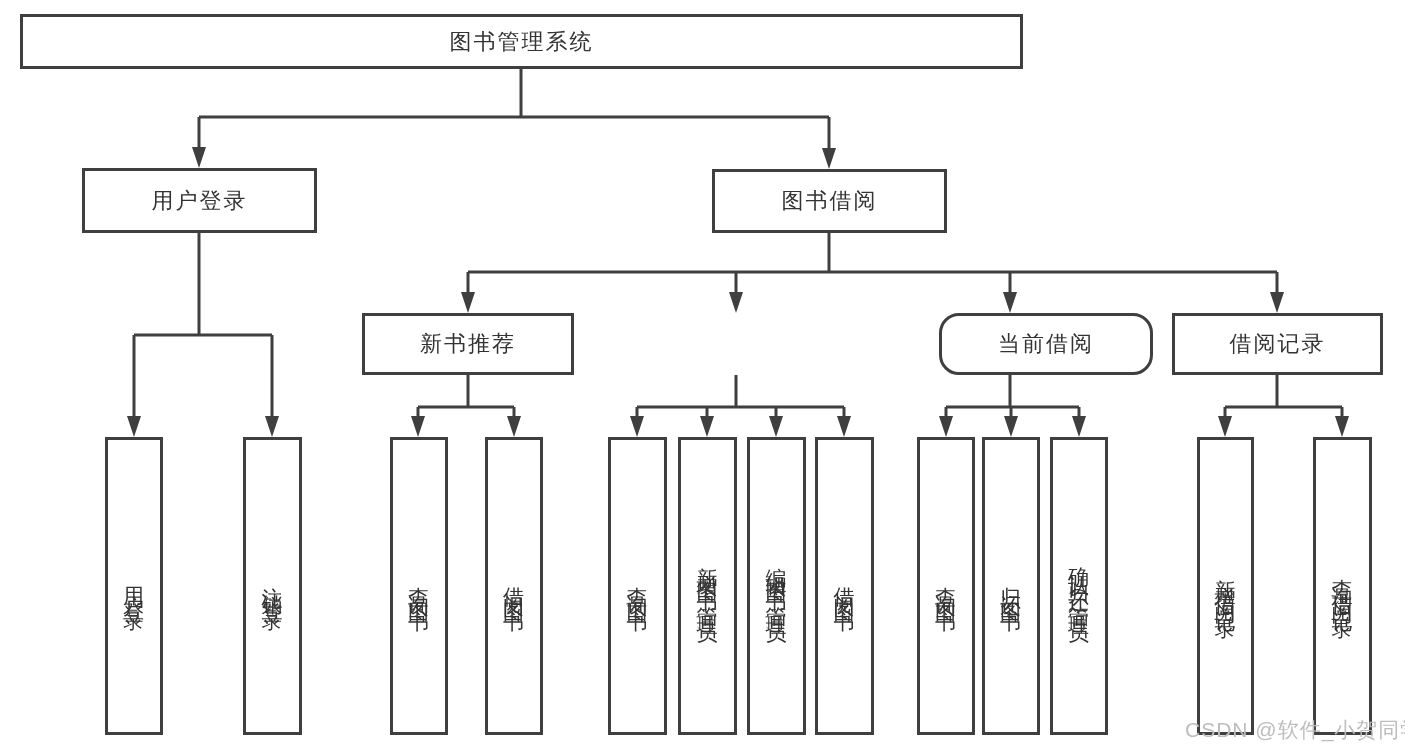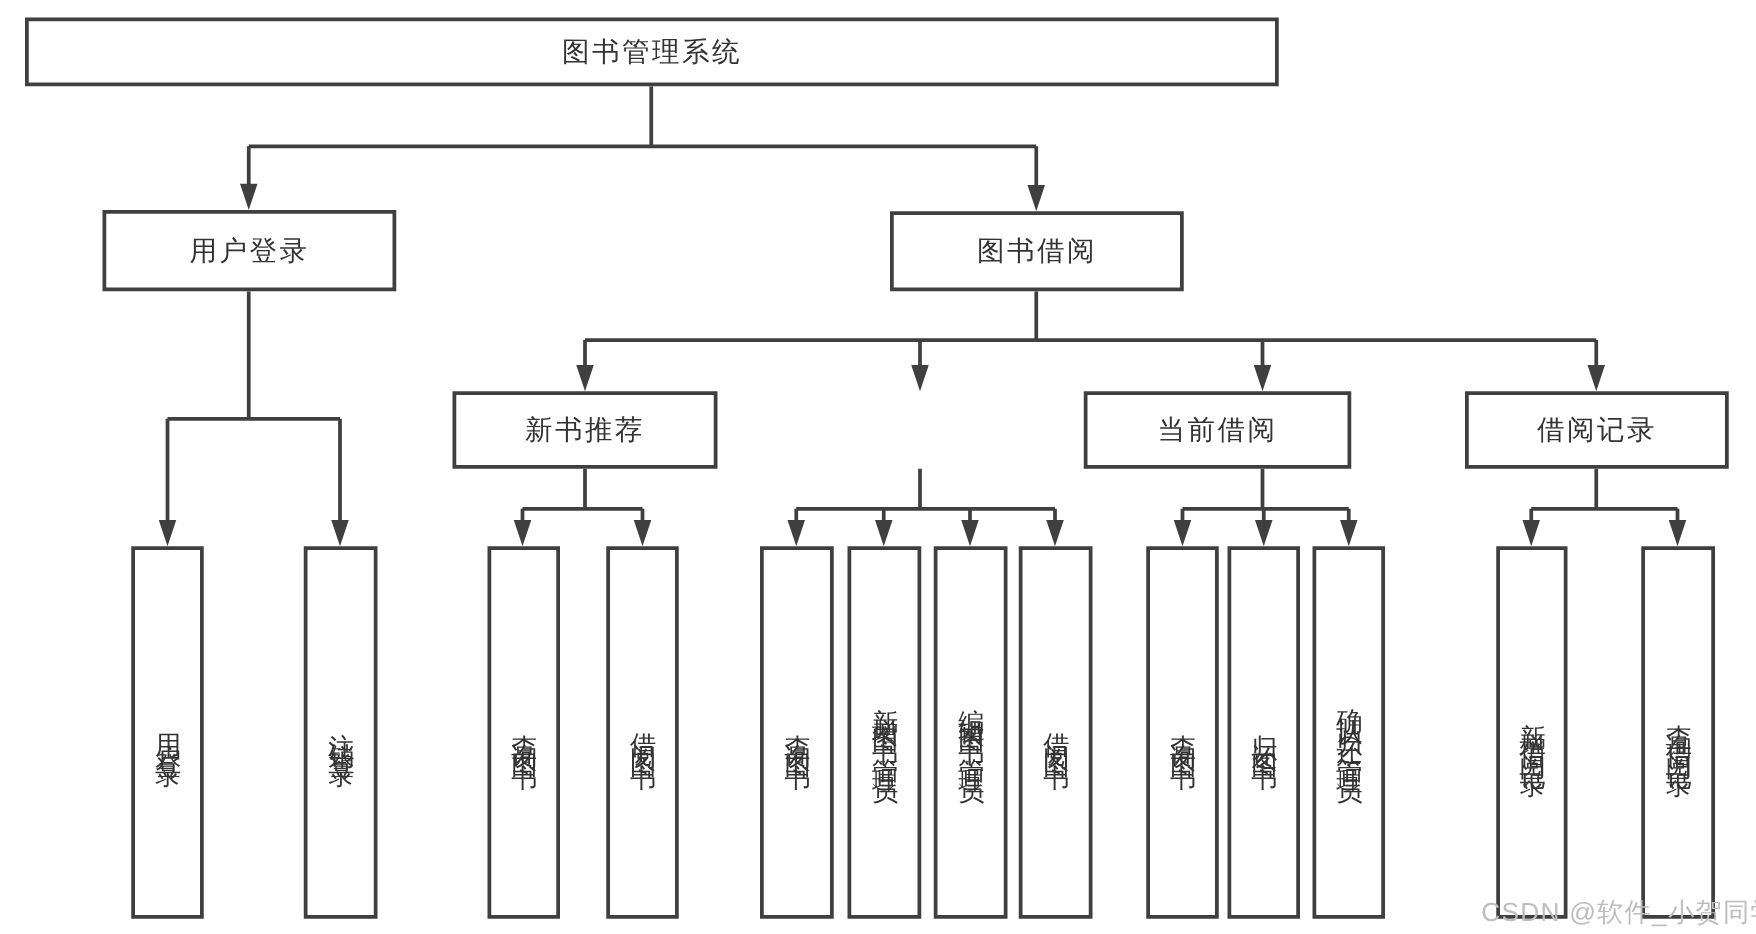--- a/index.html
+++ b/index.html
@@ -28,21 +28,21 @@
     letter-spacing:2px;
     color:var(--text);
     font-family:Liberation Serif, serif;
   }
   .node.root{left:20px;top:14px;width:1003px;height:55px;}
   .node.lv2-user{left:82px;top:168px;width:235px;height:65px;}
   .node.lv2-book{left:712px;top:169px;width:235px;height:64px;}
   .node.lv3{top:313px;height:62px;text-align:right;}
   .node.lv3-a{left:362px;width:212px;}
   .node.lv3-b{left:630px;width:212px;}
-  .node.lv3-c{left:867px;width:214px;}
+  .node.lv3-c{left:939px;width:214px;border-radius:20px;}
   .node.lv3-d{left:1172px;width:211px;}
   .leaf{
     position:absolute;top:437px;height:298px;
     background:#fff;border:3px solid var(--line);
     display:flex;align-items:center;justify-content:center;
   }
   .leaf span{
     writing-mode:vertical-rl;
     text-orientation:mixed;
     font-size:21px;

